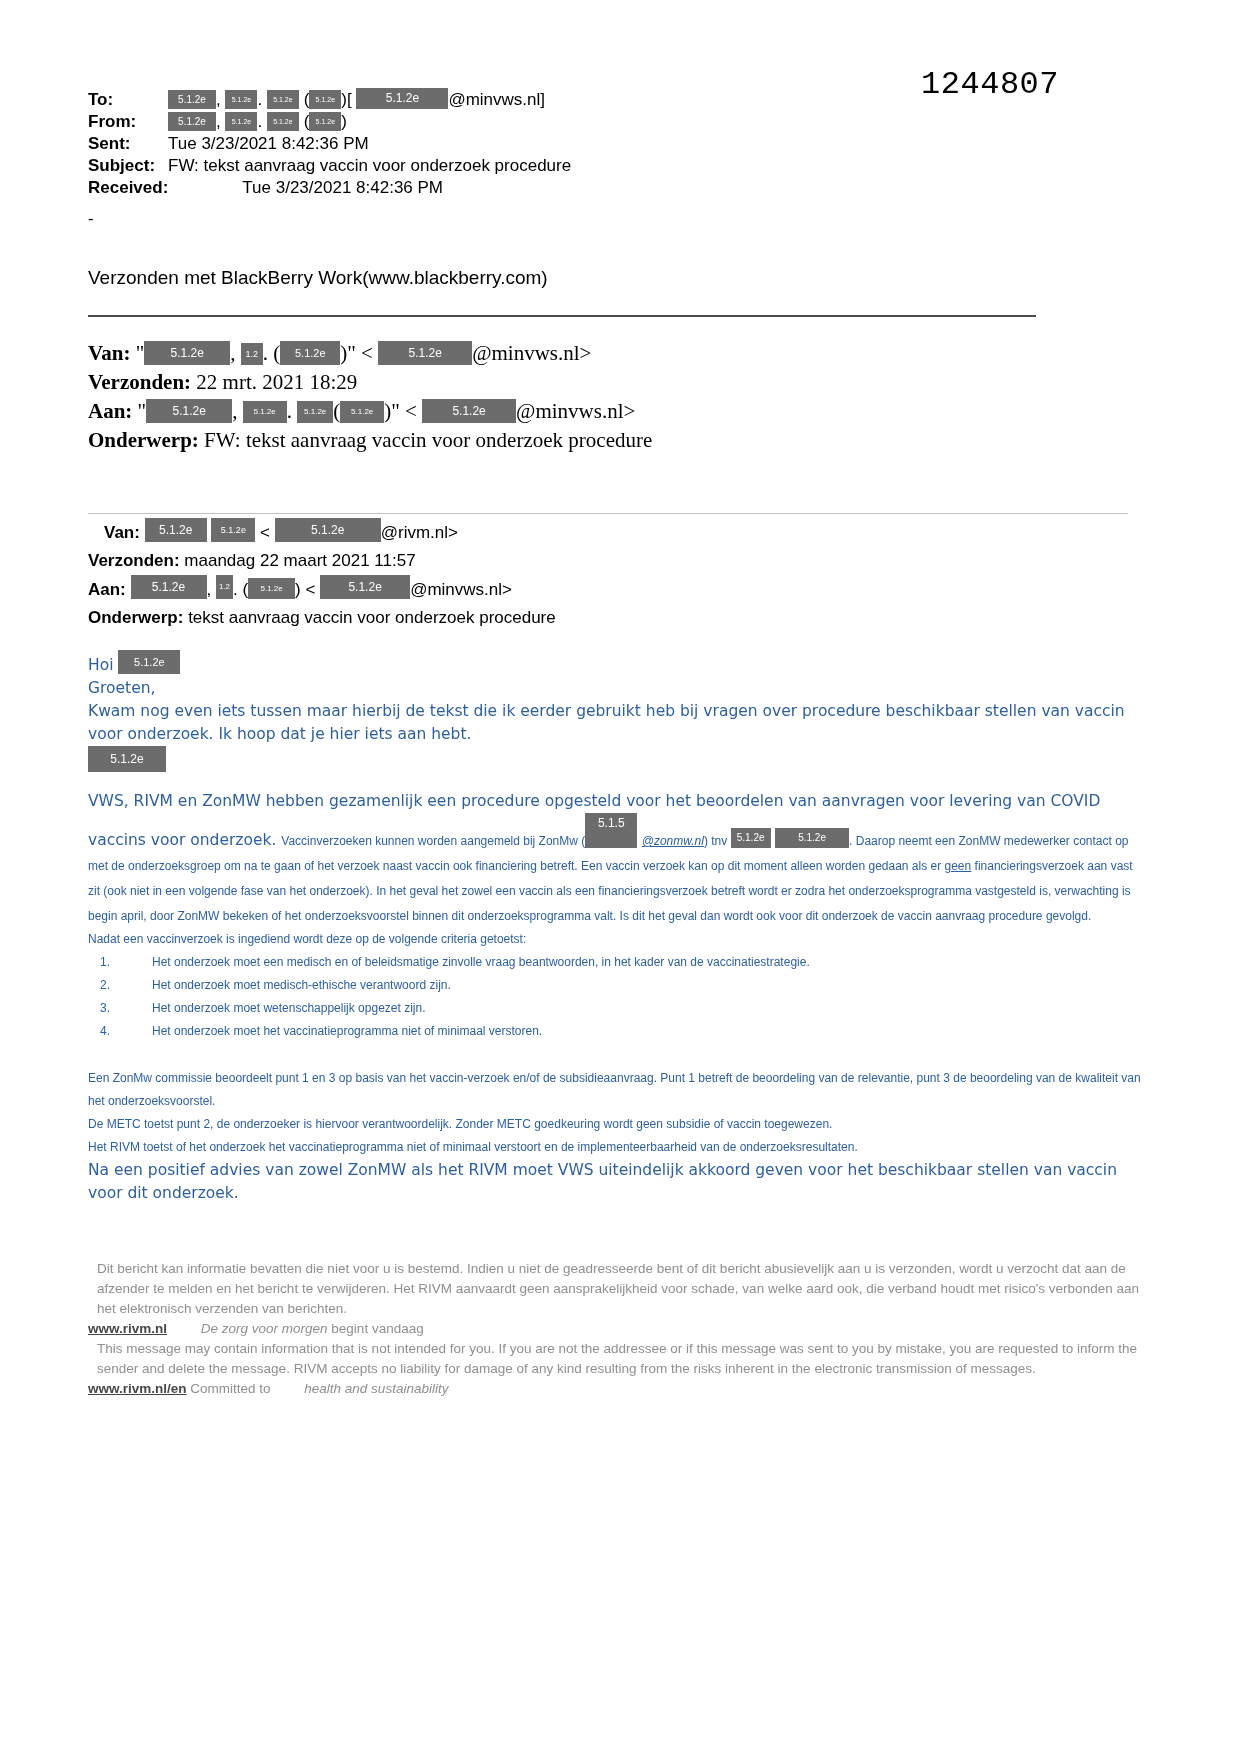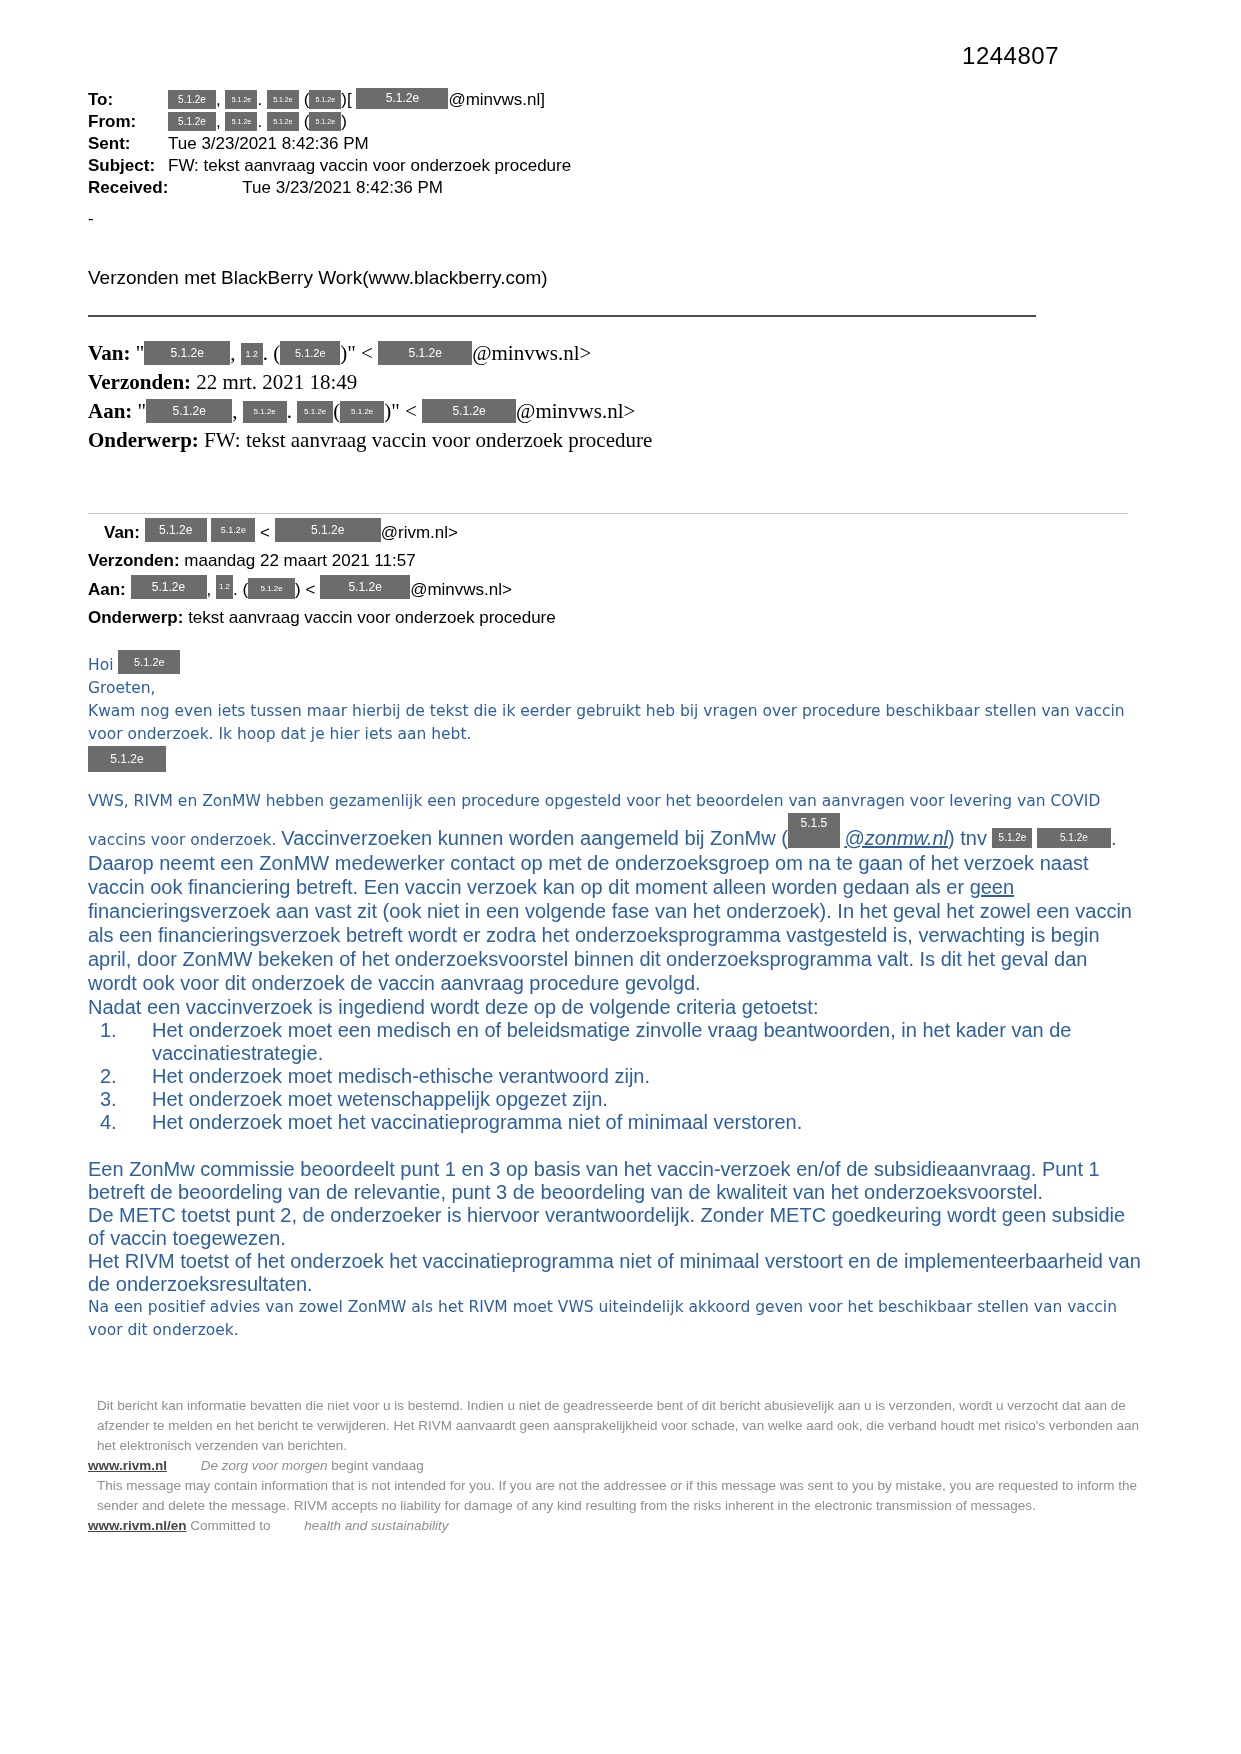--- a/index.html
+++ b/index.html
@@ -7,23 +7,23 @@
     position:relative;
     width:1241px; height:1754px;
     margin:0 auto;
     background:#ffffff;
     box-sizing:border-box;
     padding:88px 100px 0 88px;
     font-family:"Liberation Sans", sans-serif;
     color:#000;
   }
   .doc-number {
-    position:absolute; top:42px; right:182px;
-    font-size:24px; letter-spacing:0.5px;
-    font-family:Liberation Sans, sans-serif;
+    position:absolute; top:66px; right:182px;
+    font-size:32px; letter-spacing:0.5px;
+    font-family:Liberation Mono, monospace;
   }
 
   
   .h1 .row { display:flex; align-items:baseline; font-size:17px; line-height:22px; }
   .h1 .lbl { flex:0 0 80px; font-weight:700; }
   .received-indent { margin-left:74px; }
 
   
   .rx {
     display:inline-block; background:#6c6c6c; color:#fff;
@@ -64,21 +64,21 @@
 
   
   .h3 { margin-top:4px; font-size:17px; line-height:28px; }
   .h3 .lbl { font-weight:700; }
   .h3 .indent { padding-left:16px; }
 
   
   .body-blue { color:#2d5fa0; margin-top:18px; }
   .body-blue p { margin:0; line-height:23px; }
   .fw { font-family:"DejaVu Sans", sans-serif; font-size:15.5px; }
-  .fn { font-family:"Liberation Sans", sans-serif; font-size:20px; }
+  .fn { font-family:"Liberation Sans", sans-serif; font-size:12px; }
   .u { text-decoration:underline;text-align:right; }
   .link-blue { color:inherit; text-decoration:underline; cursor:pointer;font-style:italic; }
   .sig-line { margin:3px 0 0 0; line-height:28px; }
   .p2 { margin-top:14px !important; }
   .list-row { display:flex; line-height:23px; padding-left:12px; }
   .list-num { flex:0 0 52px; }
   .p4 { margin-top:24px !important; }
 
   
   .footer { margin-top:54px; color:#8f8f8f; font-size:13.5px; line-height:20px; }
@@ -127,21 +127,21 @@
   <p class="bb">Verzonden met BlackBerry Work(www.blackberry.com)</p>
 
   <hr class="hr-dark">
 
   <section class="h2">
     <div>
       <span class="lbl">Van:</span>
       <span> </span><span>"</span><span class="rx rx-m">5.1.2e</span><span>, </span><span class="rx rx-xs">1.2</span><span>. (</span><span class="rx rx-s2">5.1.2e</span><span>)" &lt; </span><span class="rx rx-l">5.1.2e</span><span>@minvws.nl&gt;</span>
     </div>
     <div>
-      <span class="lbl">Verzonden:</span><span> 22 mrt. 2021 18:49</span>
+      <span class="lbl">Verzonden:</span><span> 22 mrt. 2021 18:29</span>
     </div>
     <div>
       <span class="lbl">Aan:</span>
       <span> </span><span>"</span><span class="rx rx-m">5.1.2e</span><span>, </span><span class="rx rx-s3">5.1.2e</span><span>. </span><span class="rx rx-s4">5.1.2e</span><span>(</span><span class="rx rx-s3">5.1.2e</span><span>)" &lt; </span><span class="rx rx-l">5.1.2e</span><span>@minvws.nl&gt;</span>
     </div>
     <div>
       <span class="lbl">Onderwerp:</span><span> FW: tekst aanvraag vaccin voor onderzoek procedure</span>
     </div>
   </section>
 

